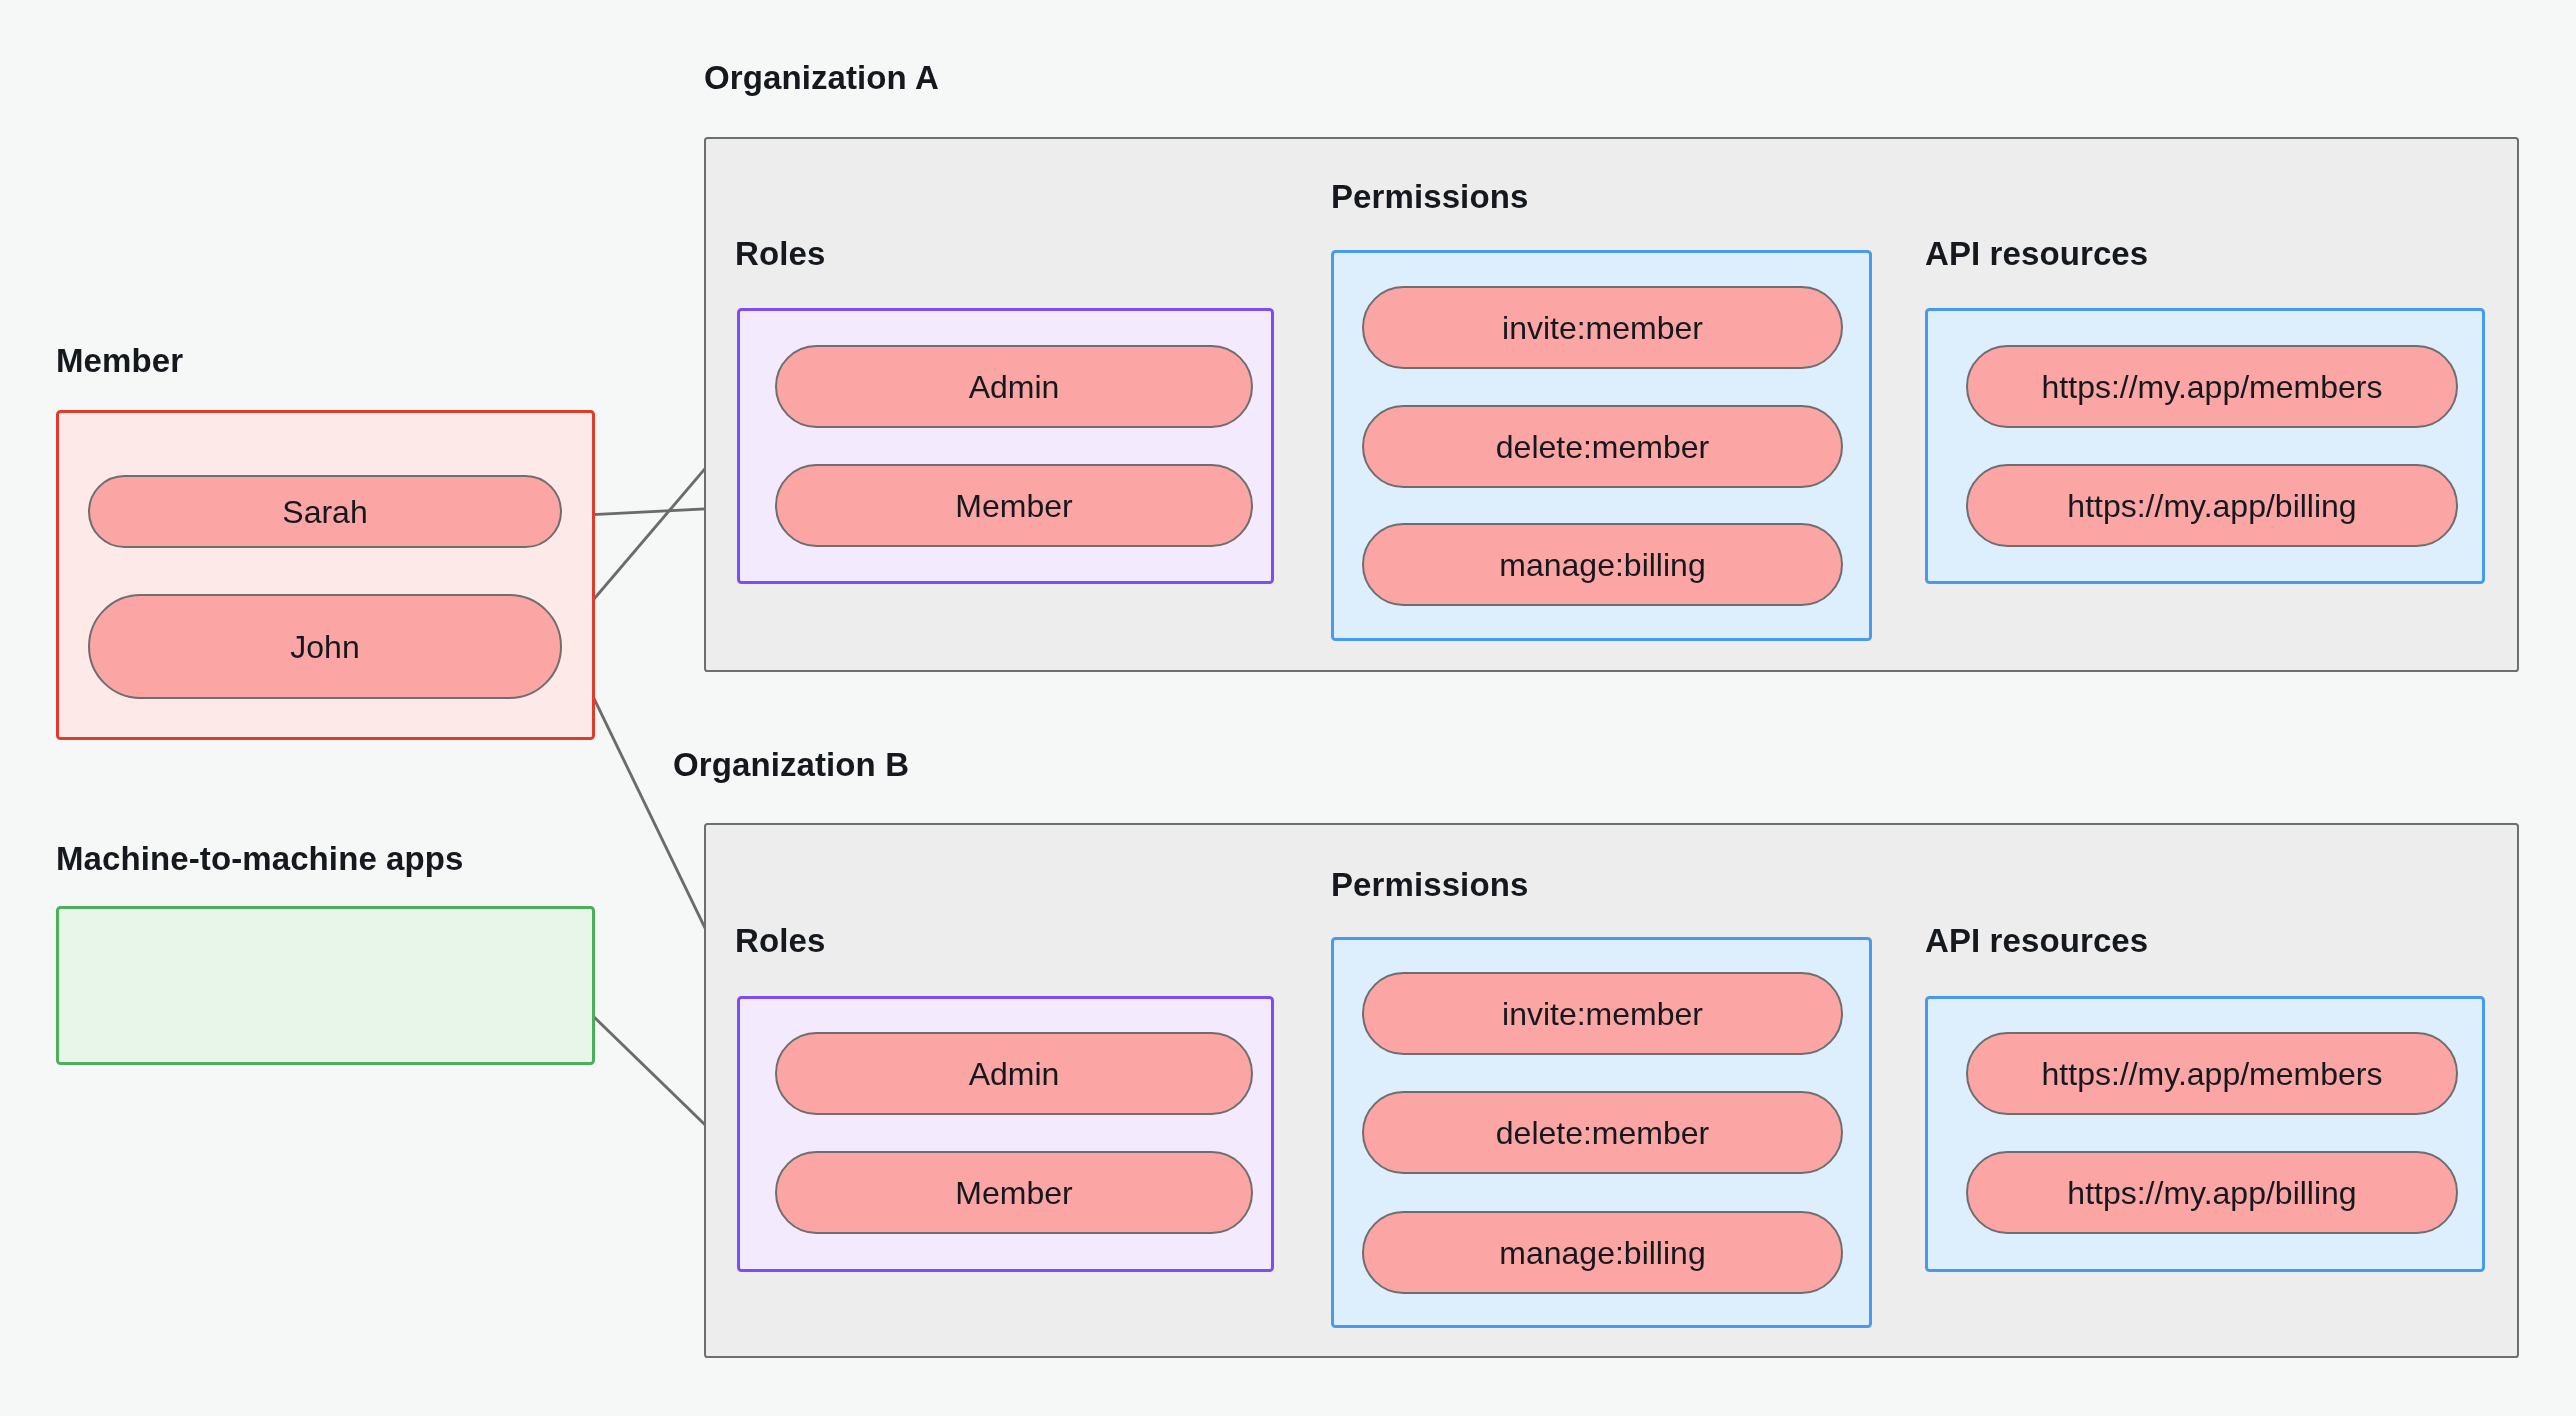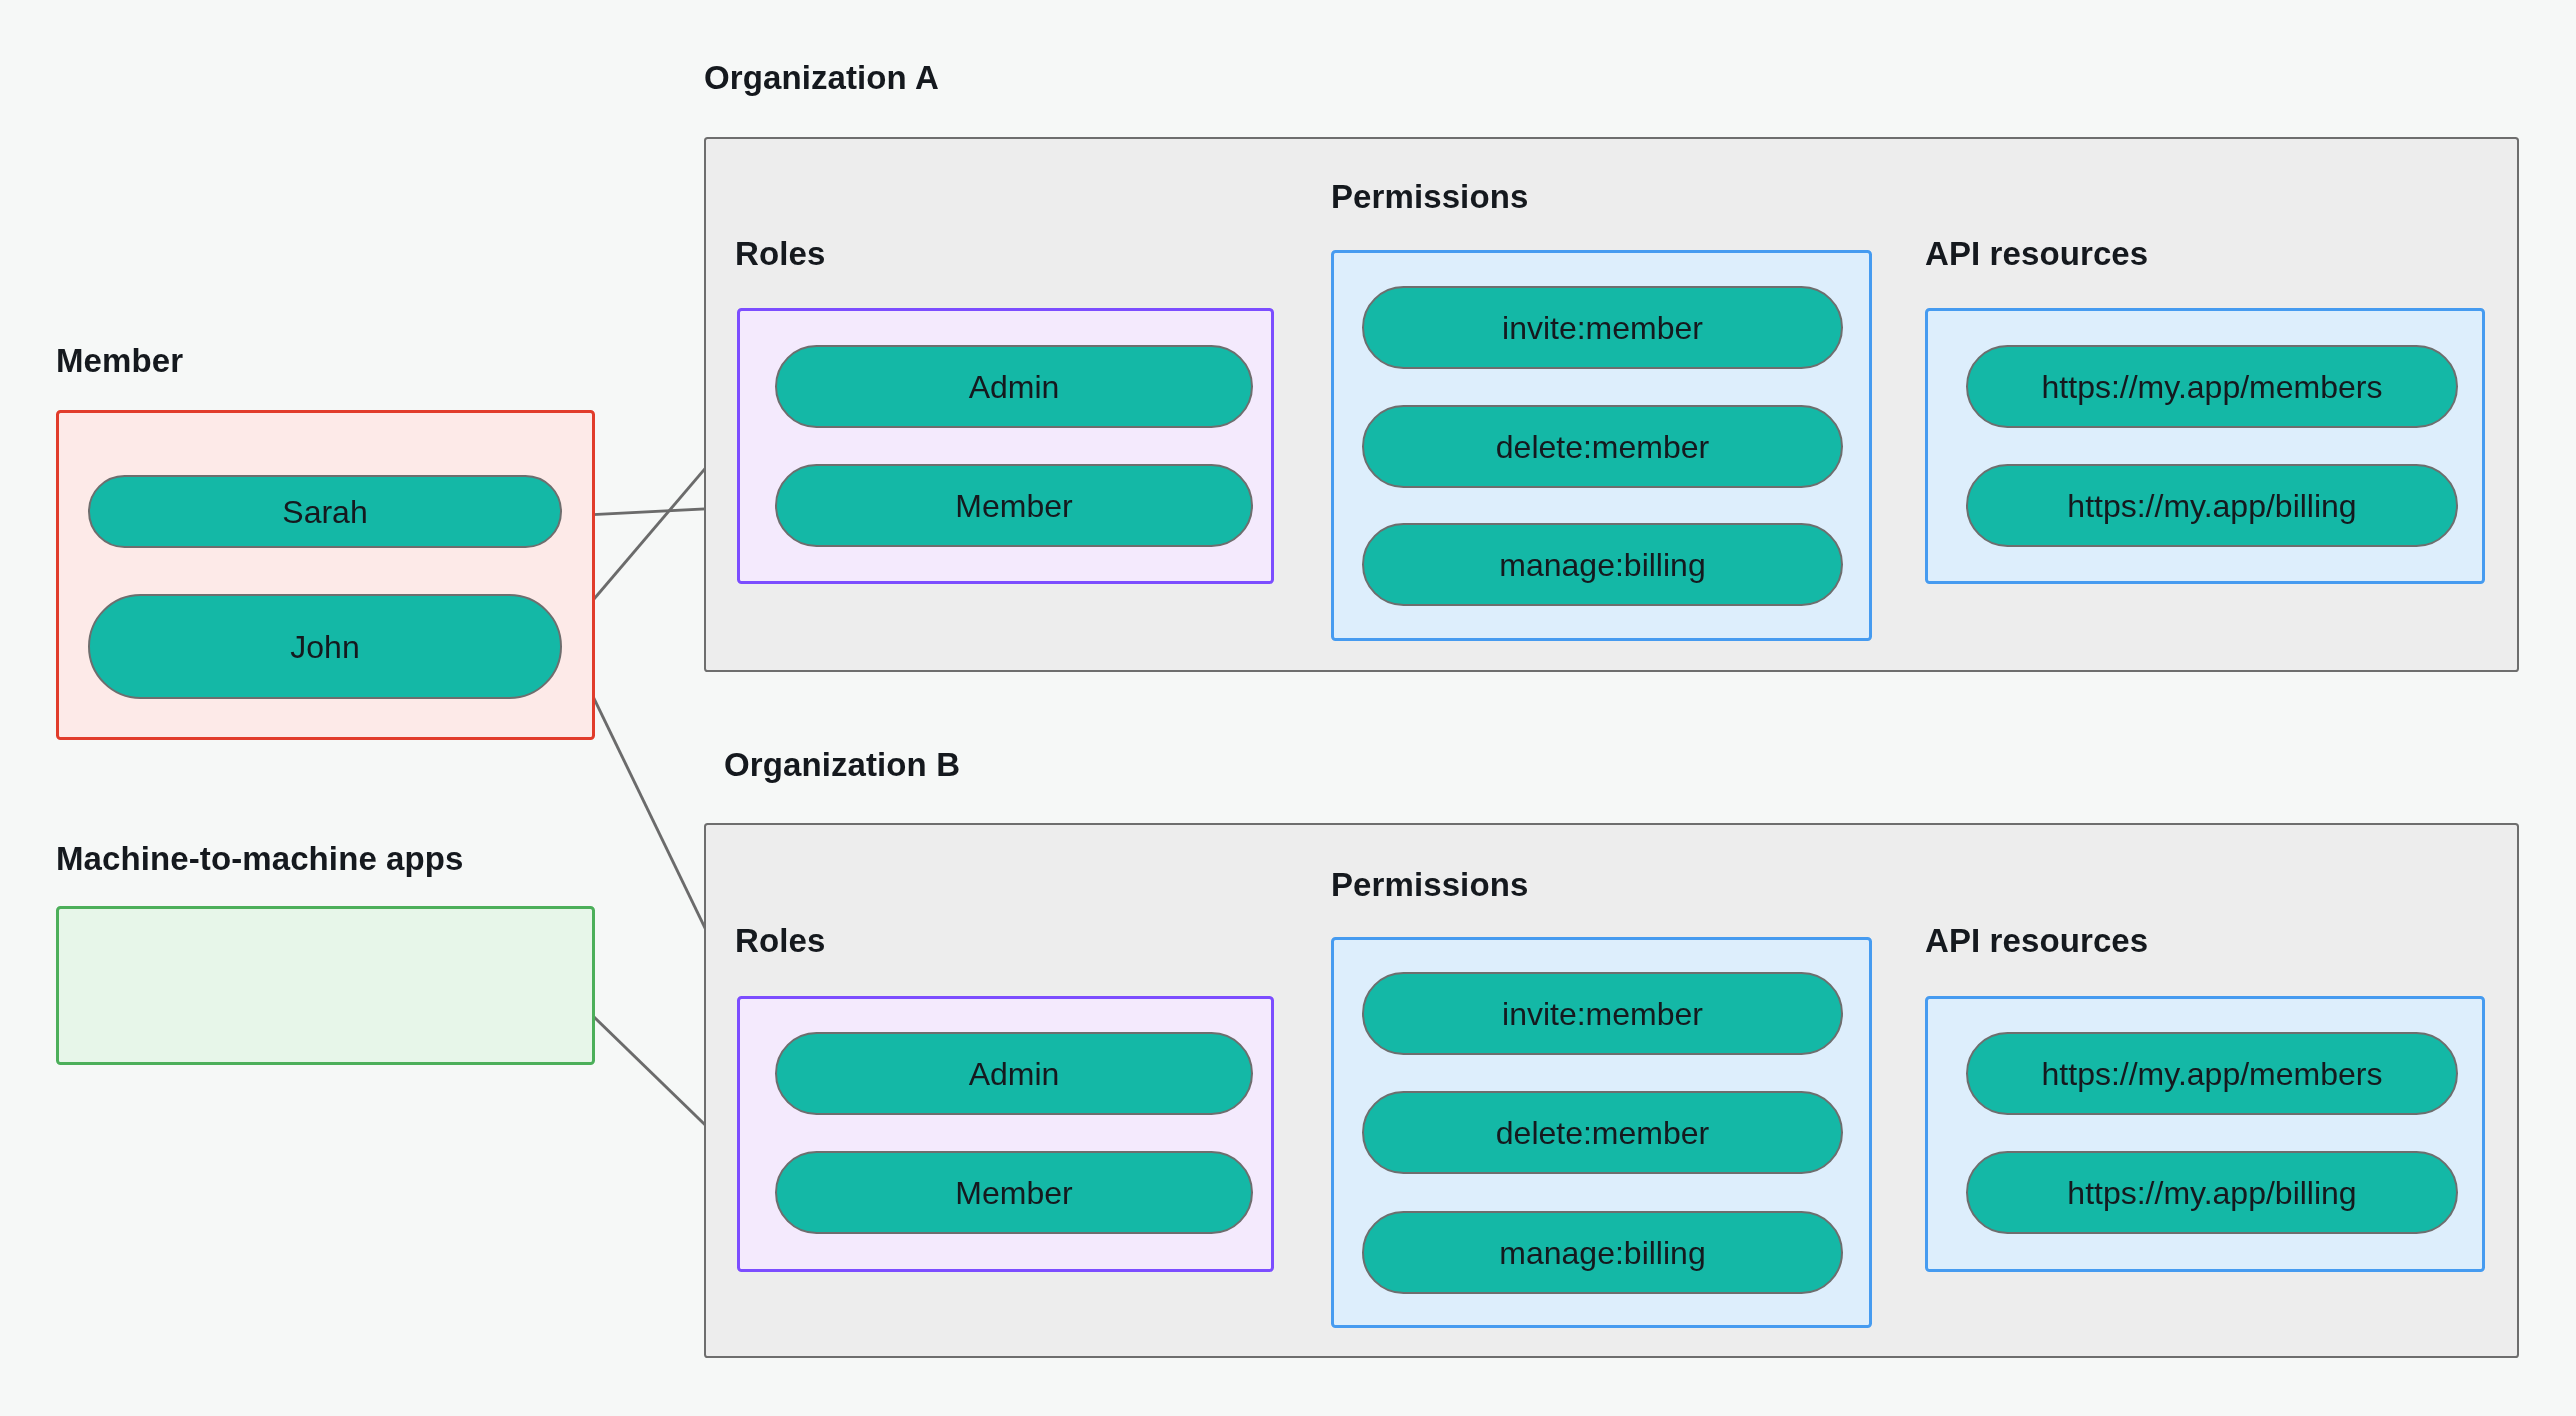--- a/index.html
+++ b/index.html
@@ -76,21 +76,21 @@
   .group.apis {
     background: #ddeefc;
     border: 3.6px solid #469bf0;
   }
 
   
   .pill {
     position: absolute;
     z-index: 4;
     box-sizing: border-box;
-    background: #14b8a6;
+    background: #fca5a5;
     border: 2.7px solid #6e6e6e;
     border-radius: 900px;
     display: flex;
     align-items: center;
     justify-content: center;
     color: #15191e;
     font-size: 32px;
     line-height: 1;
     white-space: nowrap;
   }
@@ -147,21 +147,21 @@
   </svg>
 
   <div class="caption" style="left:56px;  top:344px;">Member</div>
   <div class="caption" style="left:56px;  top:842px;">Machine-to-machine apps</div>
 
   <div class="caption" style="left:704px; top:61px;">Organization A</div>
   <div class="caption" style="left:735px; top:237px;">Roles</div>
   <div class="caption" style="left:1331px;top:180px;">Permissions</div>
   <div class="caption" style="left:1925px;top:237px;">API resources</div>
 
-  <div class="caption" style="left:724px; top:748px;">Organization B</div>
+  <div class="caption" style="left:673px; top:748px;">Organization B</div>
   <div class="caption" style="left:735px; top:924px;">Roles</div>
   <div class="caption" style="left:1331px;top:868px;">Permissions</div>
   <div class="caption" style="left:1925px;top:924px;">API resources</div>
 
   <div class="group org" style="left:704px; top:137px;  width:1815px; height:535px;"></div>
   <div class="group org" style="left:704px; top:823px;  width:1815px; height:535px;"></div>
 
   <div class="group users" style="left:56px;  top:410px;  width:539px;  height:330px;"></div>
   <div class="group m2m" style="left:56px;  top:906px; width:539px;  height:159px;"></div>
 

